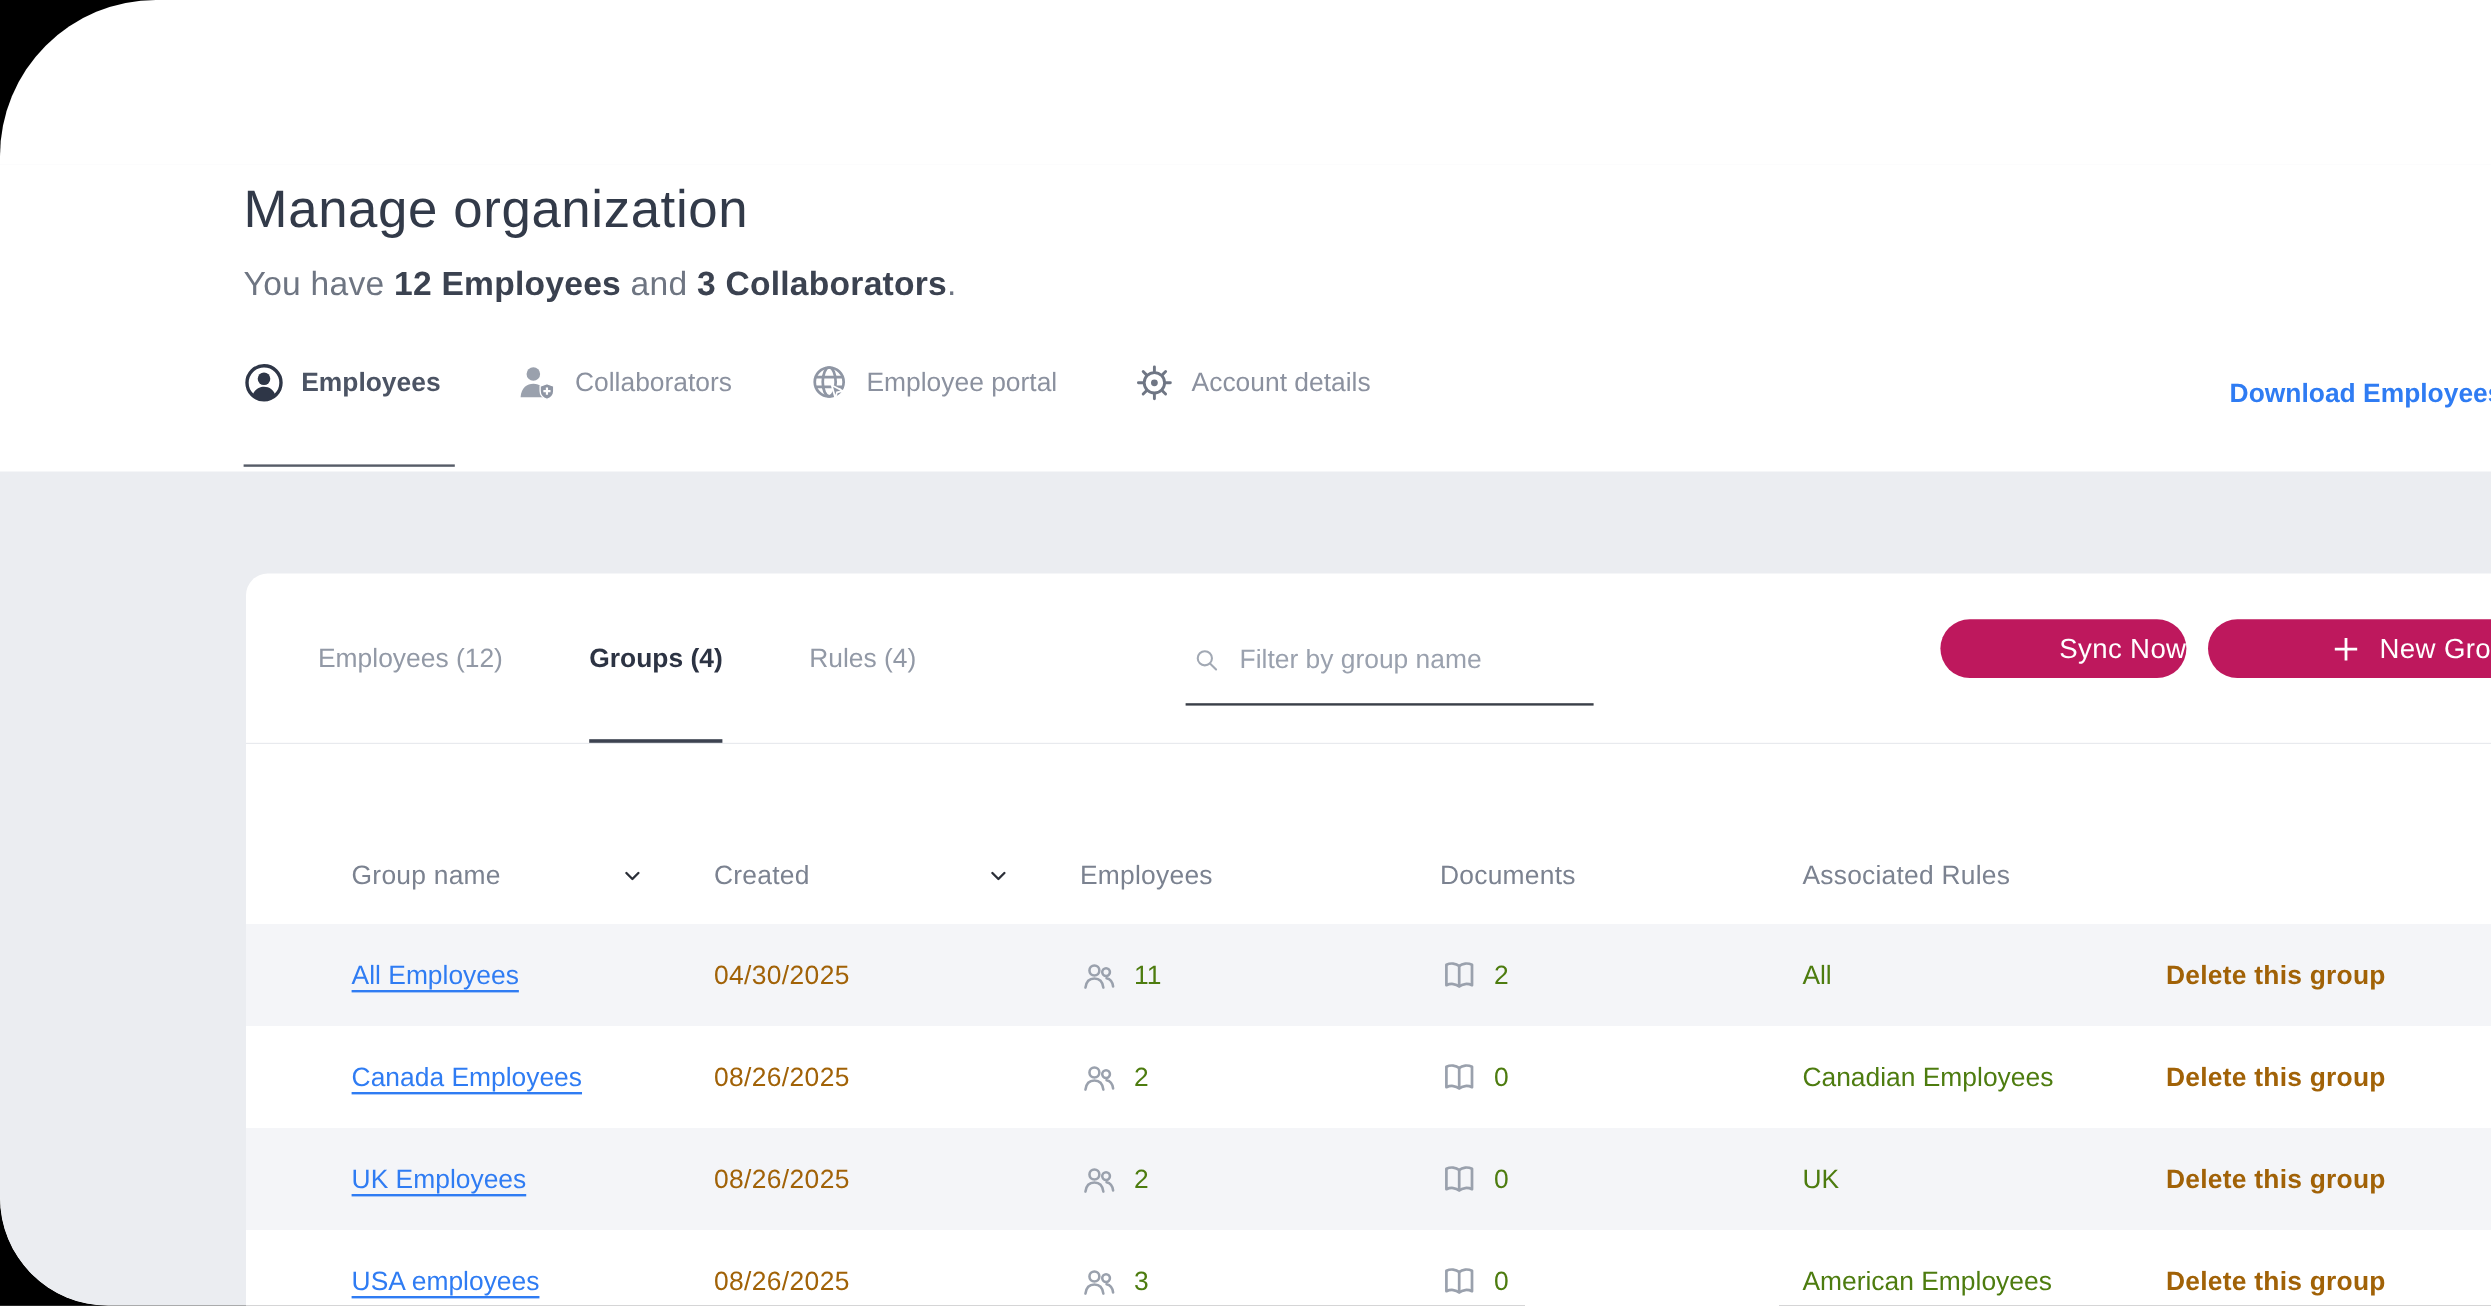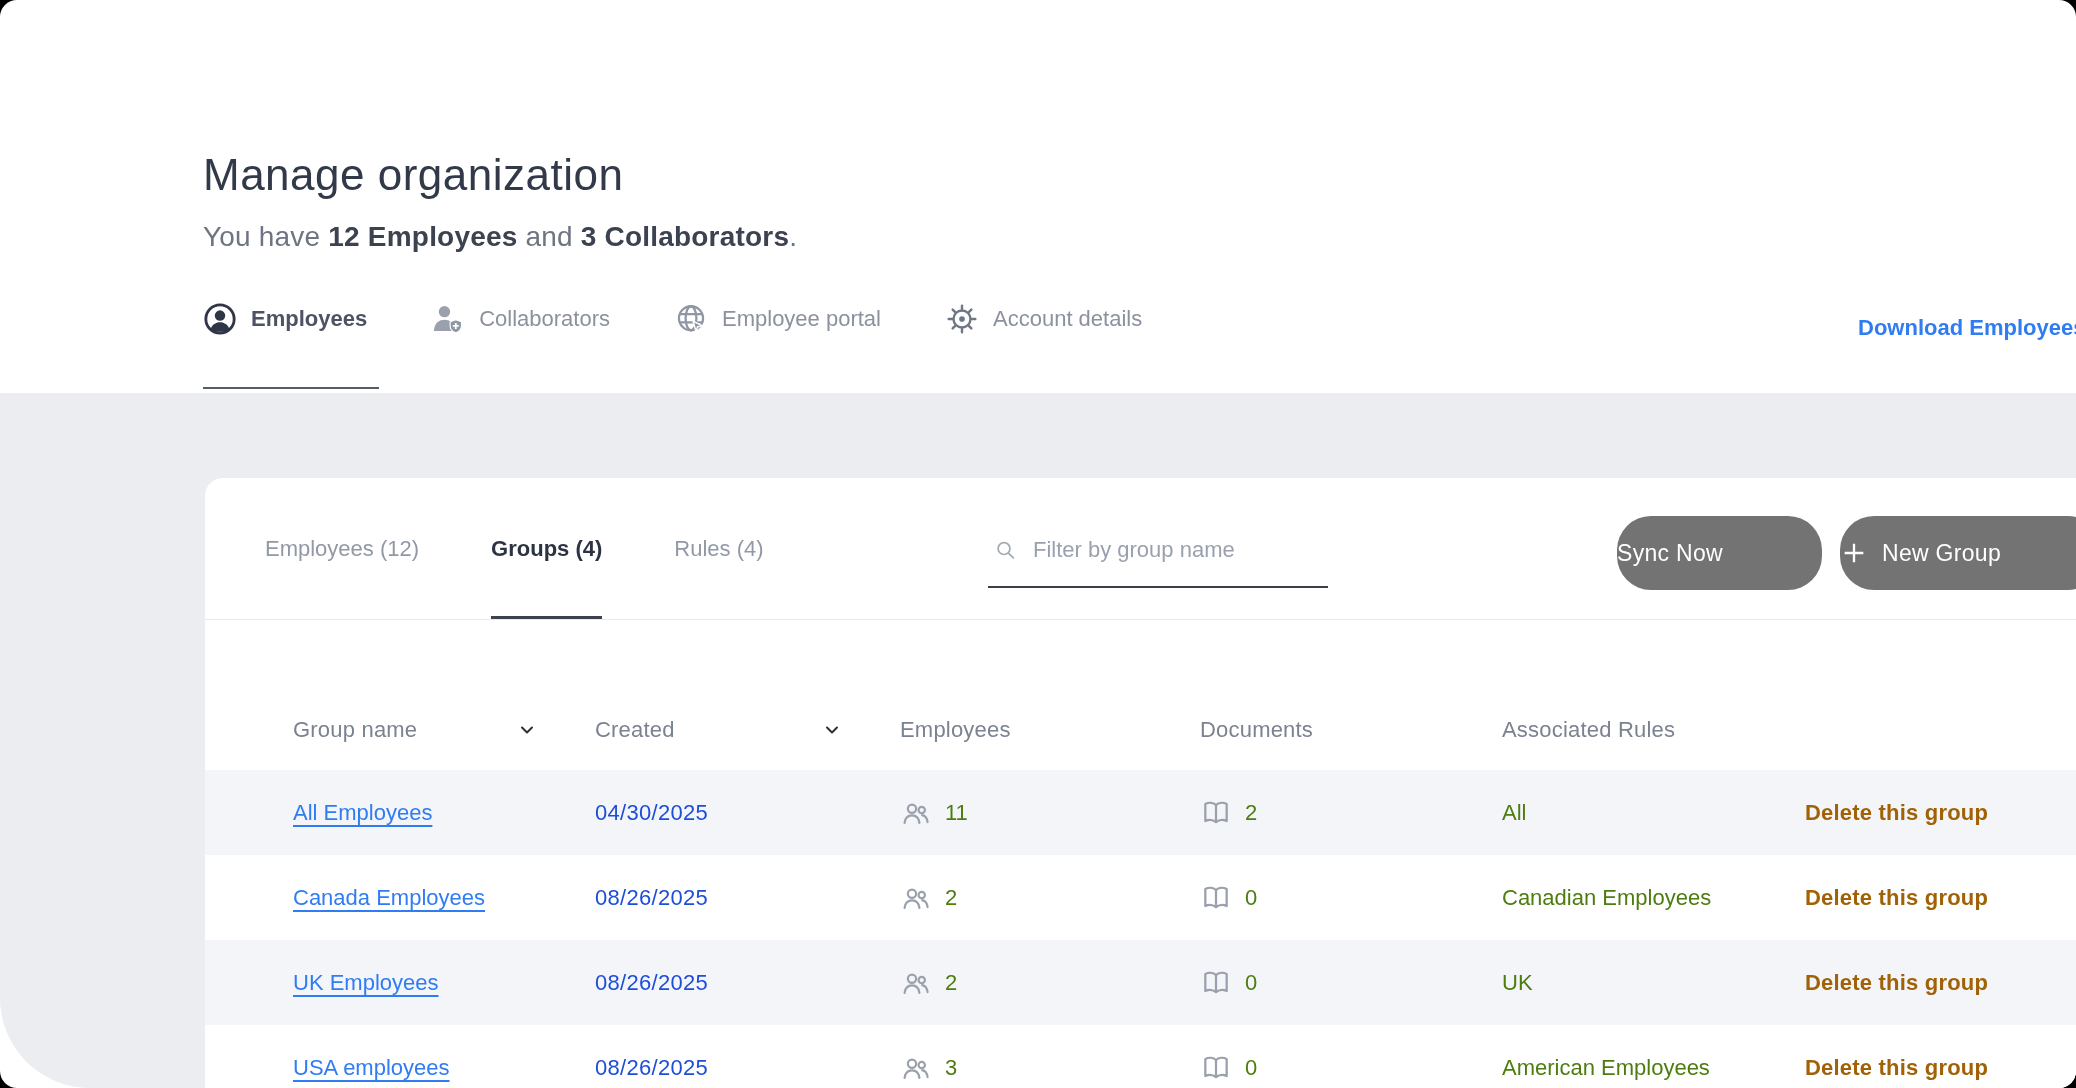--- a/index.html
+++ b/index.html
@@ -5,21 +5,20 @@
   * { margin:0; padding:0; box-sizing:border-box; }
   html,body { width:2076px; height:1088px; overflow:hidden; background:#000; }
   body { font-family:"Liberation Sans", sans-serif; }
 
   .sheet {
     position:absolute; left:0; top:0; width:2076px; height:1088px;
     background:#fff;
     border-top-left-radius:130px;
     border-bottom-left-radius:90px;
     overflow:hidden;
-    border-radius:17px;
   }
   .topbar-line { position:absolute; left:0; top:137px; width:100%; height:1px; background:#f2f3f6; }
 
   
   .page-header { position:absolute; left:0; top:137px; width:100%; height:256px; background:#fff; }
   .page-title {
     position:absolute; left:203px; top:13px;
     font-size:44px; font-weight:500; color:#323a49; letter-spacing:.5px;
   }
   .page-subtitle {
@@ -65,40 +64,40 @@
     display:flex; align-items:center; gap:16px;
     border-bottom:2px solid #3a3f48; padding:0 4px 10px 6px;
   }
   .filter-box input {
     border:none; outline:none; background:transparent; width:100%;
     font-family:"Liberation Sans", sans-serif; font-size:22px; color:#3b4250;
   }
   .filter-box input::placeholder { color:#9aa1ae; }
 
   .btn {
-    position:absolute; top:38px; height:74px; border:none; border-radius:34px;
-    background:#737373; color:#fff; font-family:"Liberation Sans", sans-serif;
+    position:absolute; top:38px; height:49px; border:none; border-radius:34px;
+    background:#be185d; color:#fff; font-family:"Liberation Sans", sans-serif;
     font-size:23px; letter-spacing:.3px; cursor:pointer;
-    display:flex; align-items:center; justify-content:flex-start; gap:14px;
+    display:flex; align-items:center; justify-content:flex-end; gap:14px;
   }
   .btn-sync { left:1412px; width:205px; }
   .btn-new  { left:1635px; width:262px; }
 
   
   .tgrid { display:grid; grid-template-columns:302px 305px 300px 302px 303px 1fr; padding-left:88px; align-items:center; }
   .thead { margin-top:70px; height:80px; font-size:22px; color:#7b8290; letter-spacing:.2px; }
   .th { display:flex; align-items:center; }
   .th.sortable { justify-content:space-between; padding-right:58px; cursor:pointer; }
   .chev { display:inline-flex; width:20px; height:20px; }
 
   .trow { height:85px; font-size:22px; }
   .trow:nth-child(odd) { background:#f4f5f8; }
   .trow a { cursor:pointer; }
   .link-name { color:#2f7cf3; text-decoration:underline; text-underline-offset:5px; text-decoration-thickness:1.5px; }
-  .cell-created { color:#1d4ed8; font-weight:500; letter-spacing:.3px; }
+  .cell-created { color:#a16207; font-weight:500; letter-spacing:.3px; }
   .cell-ic { display:flex; align-items:center; gap:13px; }
   .cell-ic .ico { display:inline-flex; width:32px; height:32px; }
   .link-count, .link-rule { color:#4d7c0f; text-decoration:none; }
   .link-delete { color:#a16207; font-weight:700; text-decoration:none; letter-spacing:.2px;margin-top:18px; }
 
   svg { display:block; width:100%; height:100%; }
 </style>
 </head>
 <body>
 

